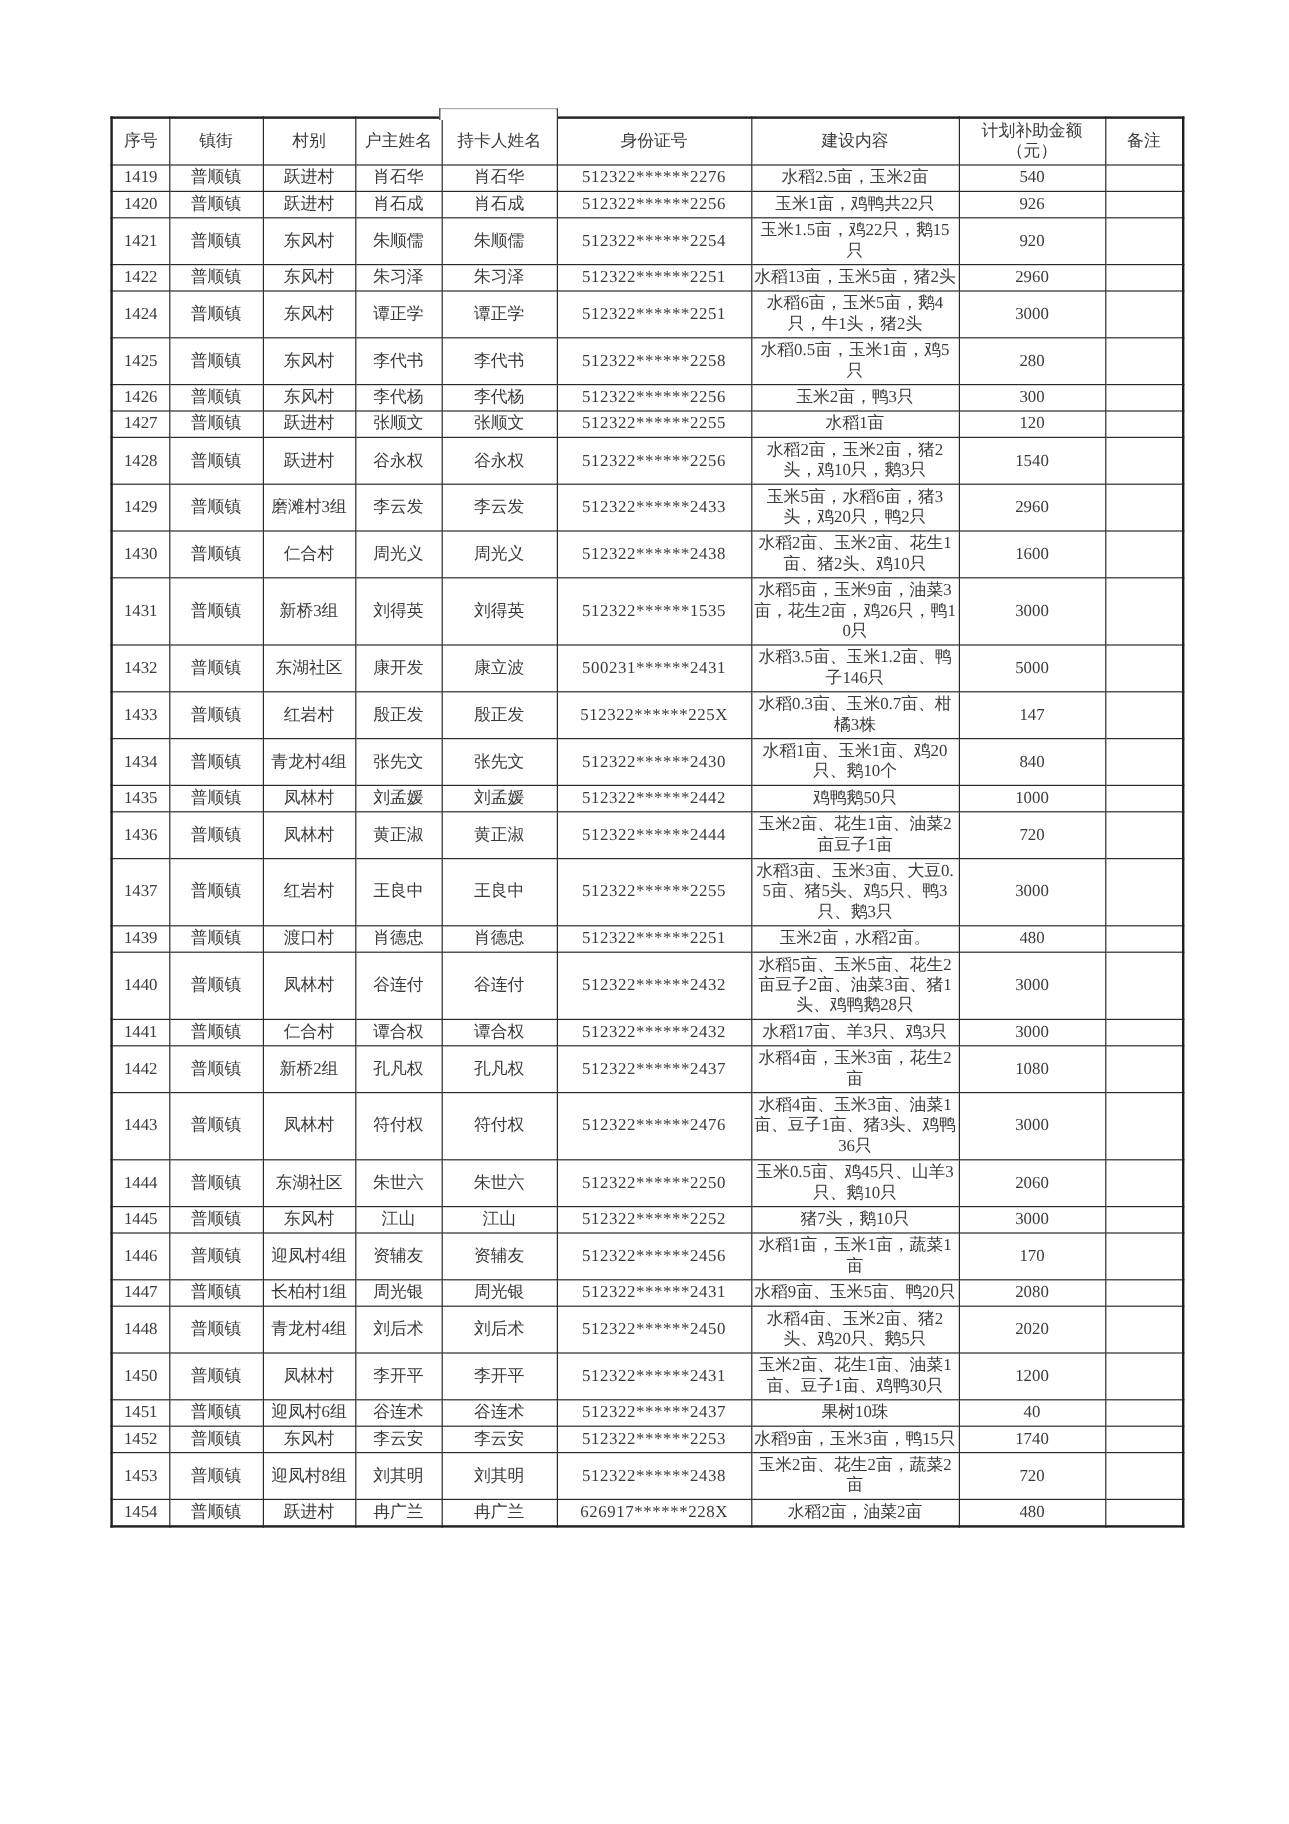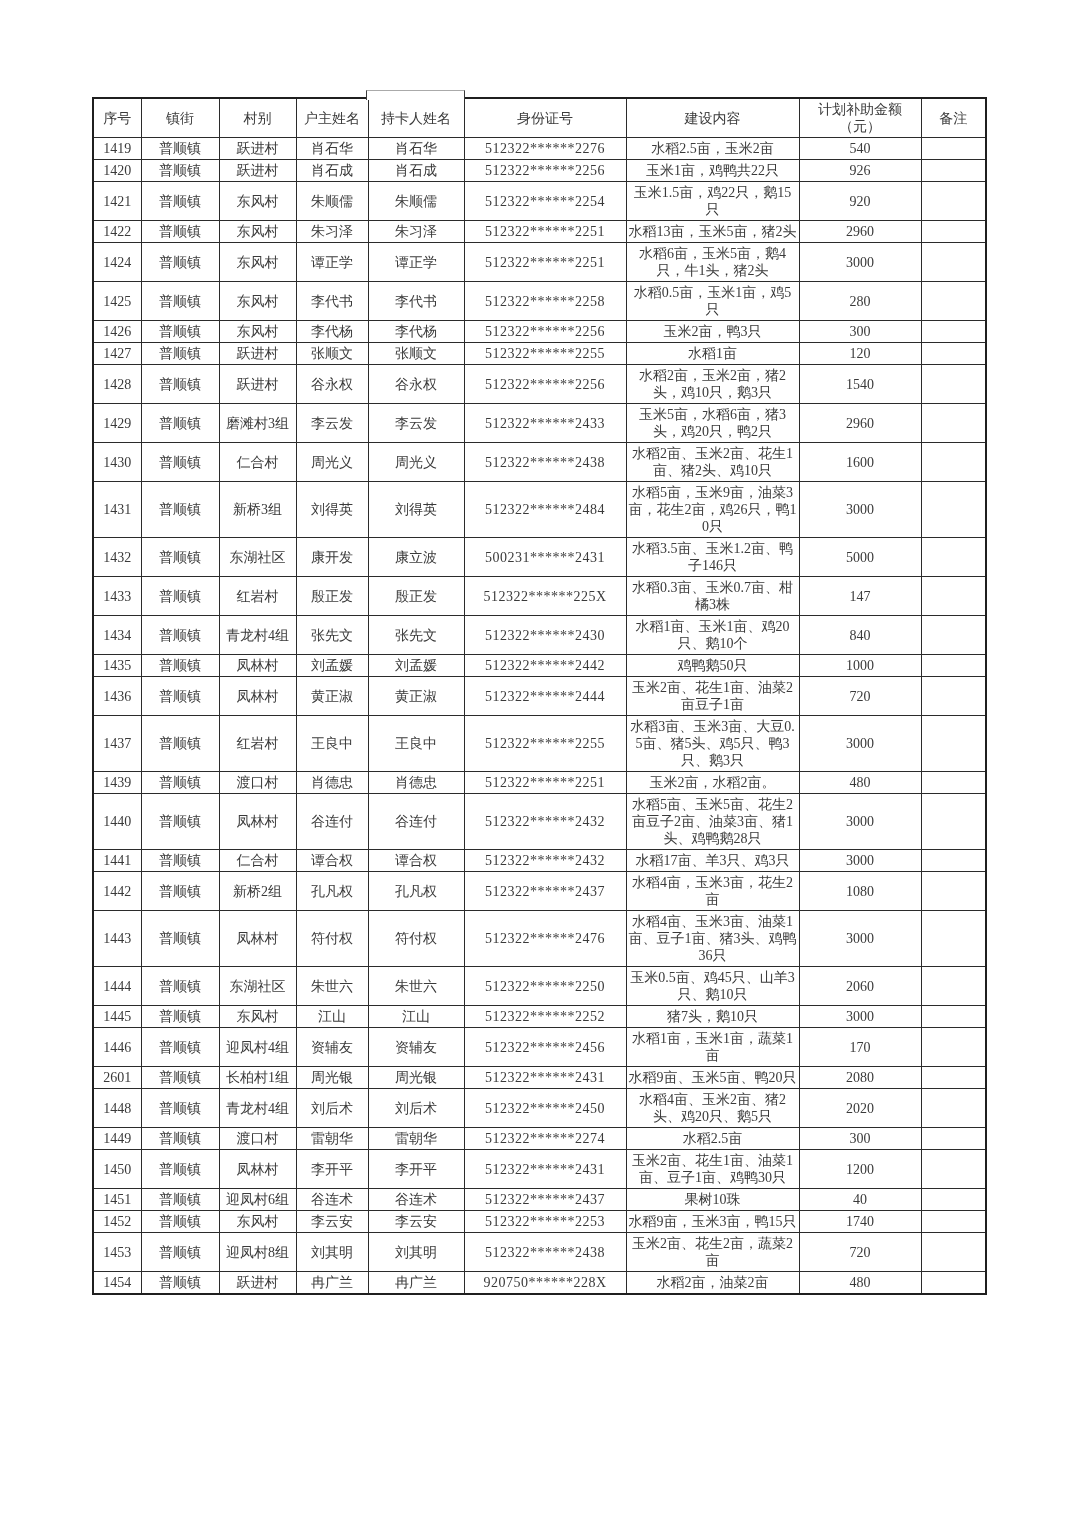--- a/index.html
+++ b/index.html
@@ -210,21 +210,21 @@
       <td>水稻2亩、玉米2亩、花生1亩、猪2头、鸡10只</td>
       <td>1600</td>
       <td></td>
     </tr>
         <tr>
       <td>1431</td>
       <td>普顺镇</td>
       <td>新桥3组</td>
       <td>刘得英</td>
       <td>刘得英</td>
-      <td class="idnum">512322******2484</td>
+      <td class="idnum">512322******1535</td>
       <td>水稻5亩，玉米9亩，油菜3亩，花生2亩，鸡26只，鸭10只</td>
       <td>3000</td>
       <td></td>
     </tr>
         <tr>
       <td>1432</td>
       <td>普顺镇</td>
       <td>东湖社区</td>
       <td>康开发</td>
       <td>康立波</td>
@@ -370,21 +370,21 @@
       <td>普顺镇</td>
       <td>迎凤村4组</td>
       <td>资辅友</td>
       <td>资辅友</td>
       <td class="idnum">512322******2456</td>
       <td>水稻1亩，玉米1亩，蔬菜1亩</td>
       <td>170</td>
       <td></td>
     </tr>
         <tr>
-      <td>2601</td>
+      <td>1447</td>
       <td>普顺镇</td>
       <td>长柏村1组</td>
       <td>周光银</td>
       <td>周光银</td>
       <td class="idnum">512322******2431</td>
       <td>水稻9亩、玉米5亩、鸭20只</td>
       <td>2080</td>
       <td></td>
     </tr>
         <tr>
@@ -392,31 +392,20 @@
       <td>普顺镇</td>
       <td>青龙村4组</td>
       <td>刘后术</td>
       <td>刘后术</td>
       <td class="idnum">512322******2450</td>
       <td>水稻4亩、玉米2亩、猪2头、鸡20只、鹅5只</td>
       <td>2020</td>
       <td></td>
     </tr>
         <tr>
-      <td>1449</td>
-      <td>普顺镇</td>
-      <td>渡口村</td>
-      <td>雷朝华</td>
-      <td>雷朝华</td>
-      <td class="idnum">512322******2274</td>
-      <td>水稻2.5亩</td>
-      <td>300</td>
-      <td></td>
-    </tr>
-        <tr>
       <td>1450</td>
       <td>普顺镇</td>
       <td>凤林村</td>
       <td>李开平</td>
       <td>李开平</td>
       <td class="idnum">512322******2431</td>
       <td>玉米2亩、花生1亩、油菜1亩、豆子1亩、鸡鸭30只</td>
       <td>1200</td>
       <td></td>
     </tr>
@@ -452,21 +441,21 @@
       <td>玉米2亩、花生2亩，蔬菜2亩</td>
       <td>720</td>
       <td></td>
     </tr>
         <tr>
       <td>1454</td>
       <td>普顺镇</td>
       <td>跃进村</td>
       <td>冉广兰</td>
       <td>冉广兰</td>
-      <td class="idnum">920750******228X</td>
+      <td class="idnum">626917******228X</td>
       <td>水稻2亩，油菜2亩</td>
       <td>480</td>
       <td></td>
     </tr>
       </tbody>
   </table>
 
 </div>
 
 </body></html>

